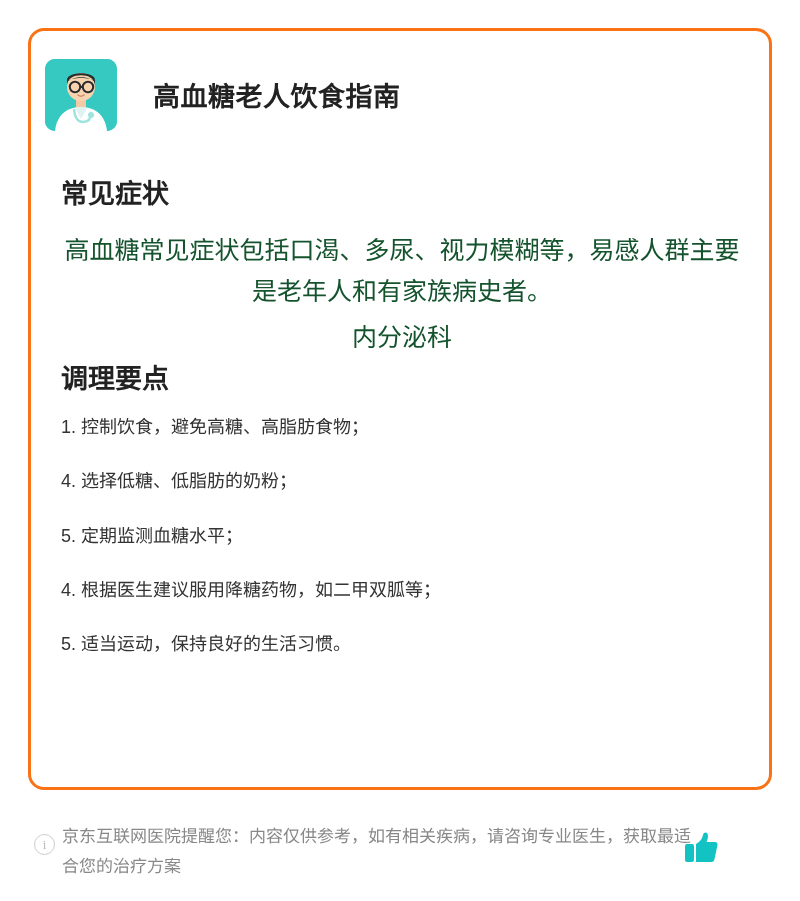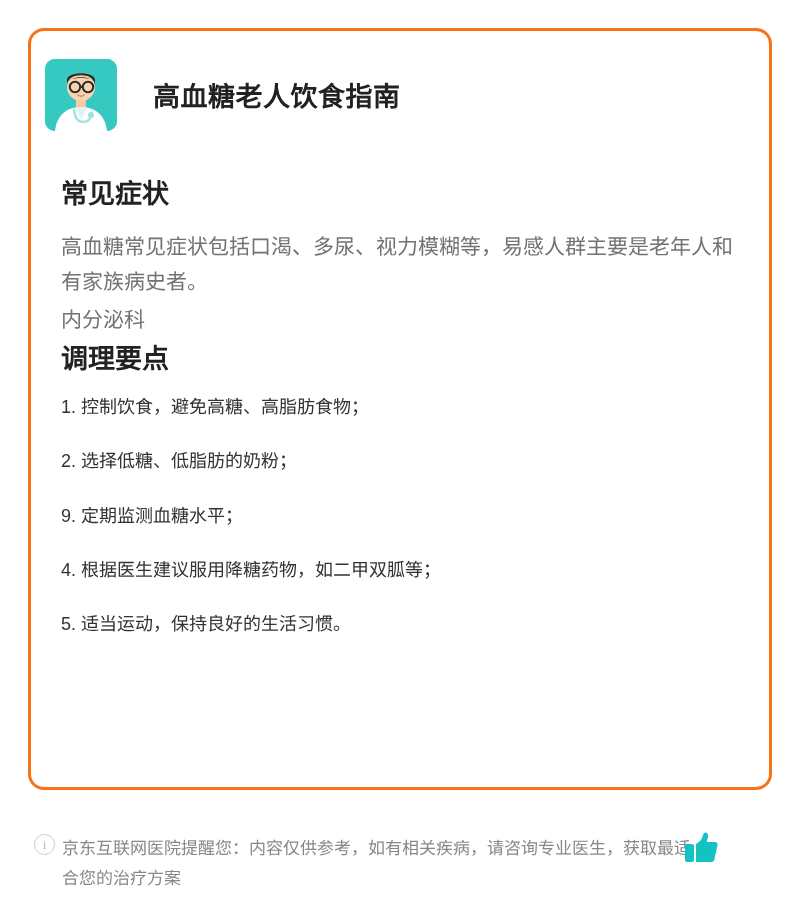--- a/index.html
+++ b/index.html
@@ -66,24 +66,25 @@
     font-weight: bold;
     color: #222222;
     margin: 0 0 18px 0;
     line-height: 1.3;
   }
   .section-gap {
     margin-top: 36px;
   }
 
   p.para {
-    font-size: 21px;
-    color: #737373;
+    font-size: 25px;
+    color: #14532d;
     line-height: 1.65;
     margin: 0 0 4px 0;
+    text-align: center;
   }
 
   .list {
     margin: 0;
     padding: 0;
     list-style: none;
   }
   .list li {
     font-size: 18px;
     color: #333333;
@@ -110,21 +111,21 @@
     border-radius: 50%;
     color: #bbbbbb;
     font-size: 13px;
     line-height: 19px;
     text-align: center;
     font-family: "Liberation Serif", serif;
   }
   .footer-text {
     position: absolute;
     left: 32px;
-    top: 16px;
+    top: 4px;
     width: 640px;
     font-size: 17px;
     color: #888888;
     line-height: 1.75;
   }
   .thumb {
     position: absolute;
     right: 12px;
     top: 12px;
     width: 34px;
@@ -167,22 +168,22 @@
   <div class="content">
 
     <h2 class="section">常见症状</h2>
     <p class="para">高血糖常见症状包括口渴、多尿、视力模糊等，易感人群主要是老年人和有家族病史者。</p>
 
     <p class="para">内分泌科</p>
 
     <h2 class="section section-gap">调理要点</h2>
     <ul class="list">
       <li>1. 控制饮食，避免高糖、高脂肪食物；</li>
-      <li>2. 选择低糖、低脂肪的奶粉；</li>
-      <li>9. 定期监测血糖水平；</li>
+      <li>4. 选择低糖、低脂肪的奶粉；</li>
+      <li>5. 定期监测血糖水平；</li>
       <li>4. 根据医生建议服用降糖药物，如二甲双胍等；</li>
       <li>5. 适当运动，保持良好的生活习惯。</li>
     </ul>
 
   </div>
 </div>
 
 <div class="footer">
   <div class="footer-icon">i</div>
   <div class="footer-text">京东互联网医院提醒您：内容仅供参考，如有相关疾病，请咨询专业医生，获取最适合您的治疗方案</div>

